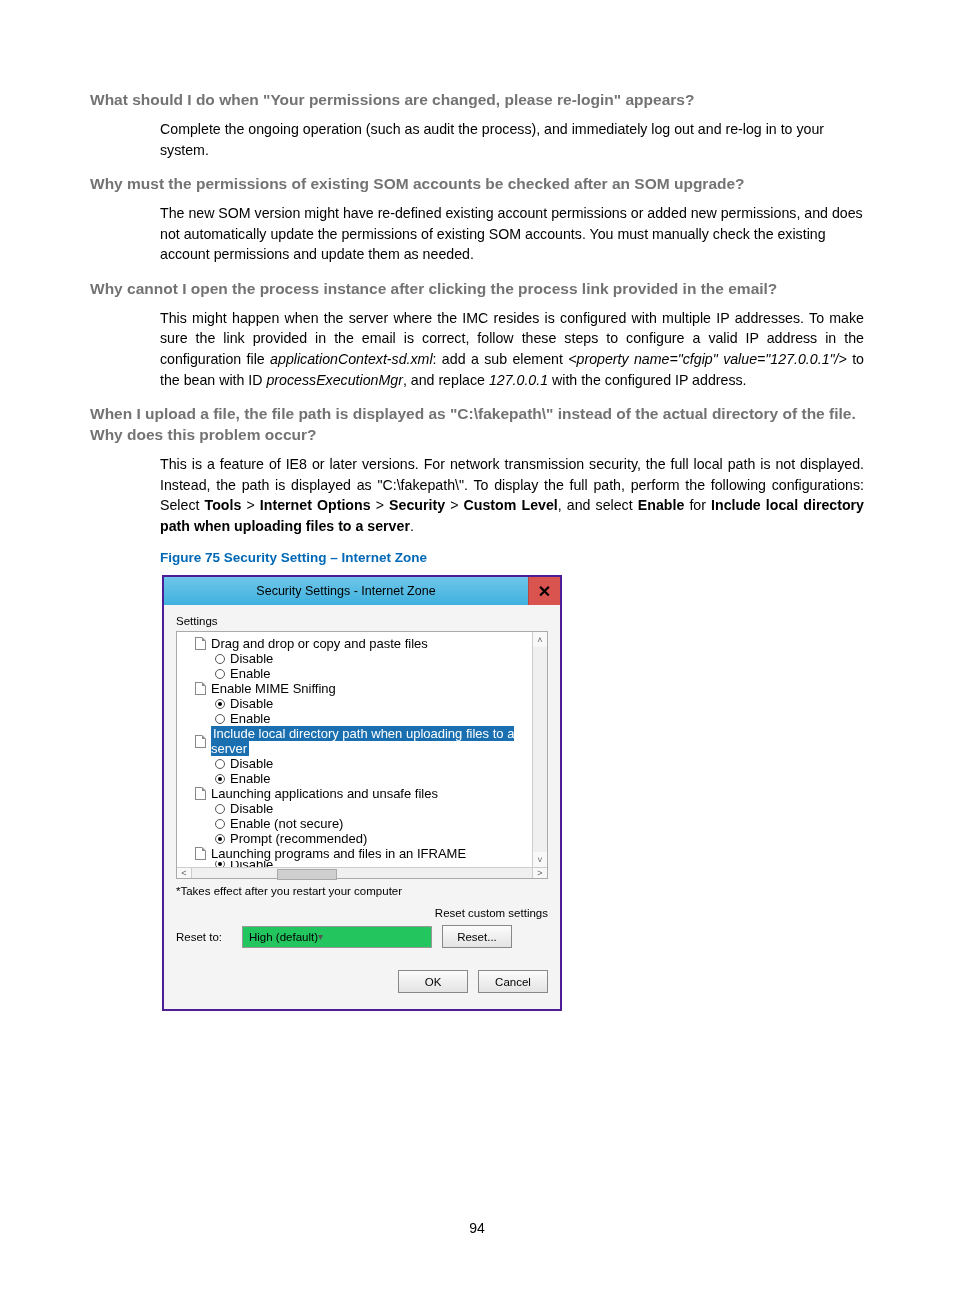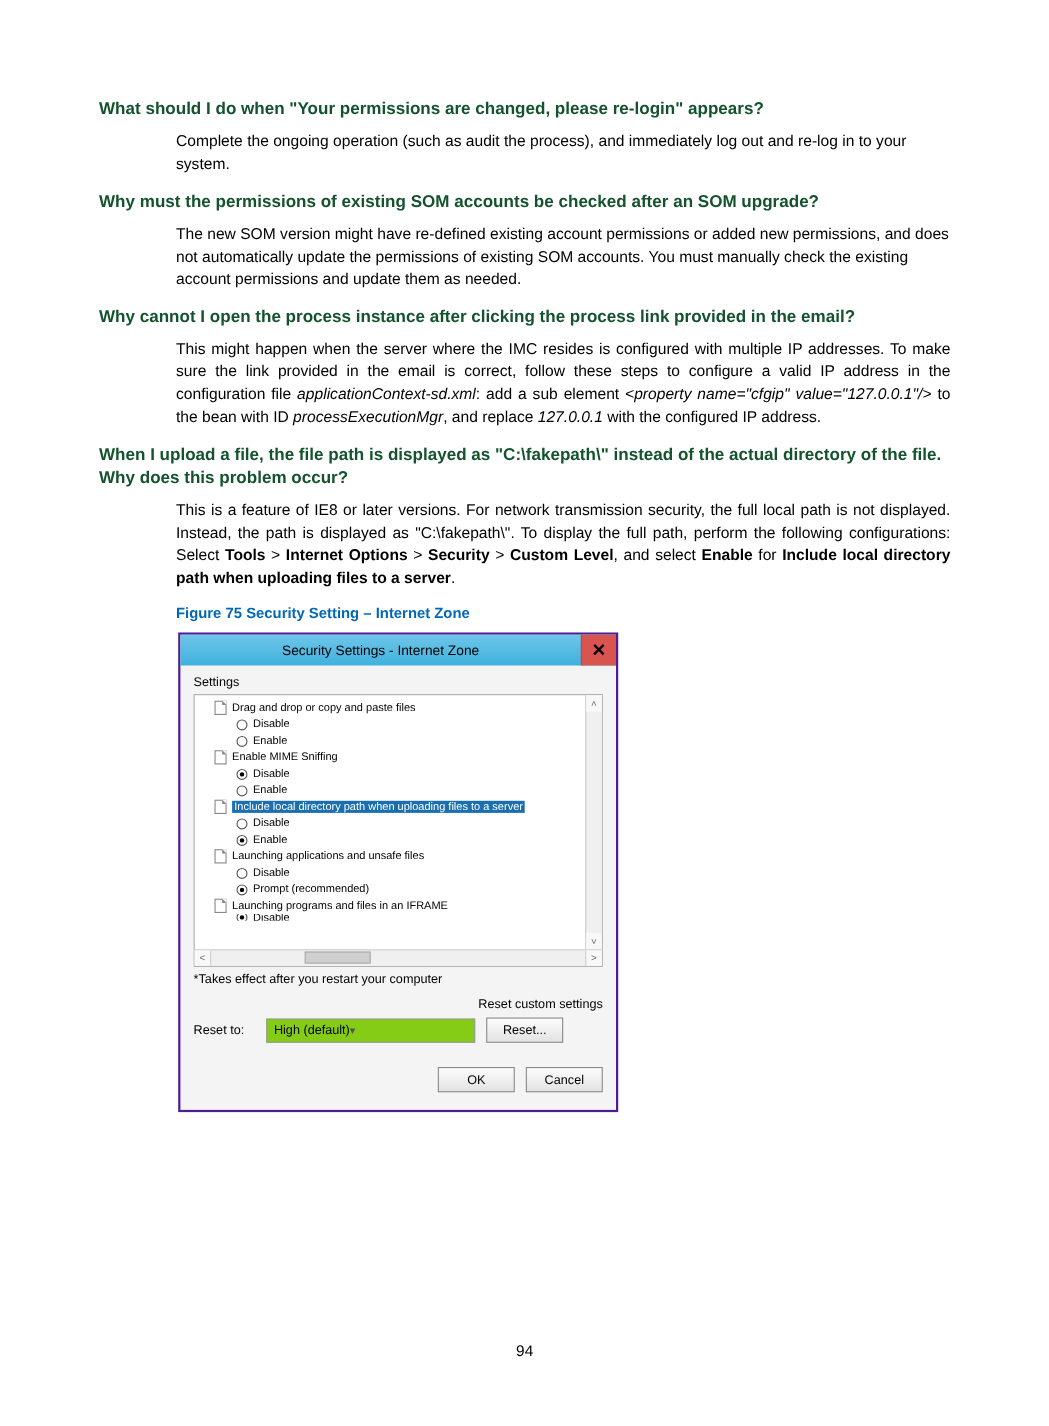--- a/index.html
+++ b/index.html
@@ -6,21 +6,21 @@
   body {
     width: 954px;
     height: 1296px;
     background: #fff;
     font-family: Arial, Helvetica, sans-serif;
     color: #000;
     position: relative;
     padding: 90px 90px 0 90px;
   }
   .heading {
-    color: #14532d;
+    color: #737373;
     font-weight: bold;
     font-size: 15.5px;
     margin-bottom: 8px;
     line-height: 1.35;
   }
   .para {
     font-size: 14.2px;
     line-height: 1.45;
     margin: 0 0 14px 70px;
   }
@@ -86,21 +86,21 @@
     flex-direction: column;
     margin-bottom: 6px;
   }
   .listcontent {
     flex: 1;
     display: flex;
   }
   .tree {
     flex: 1;
     padding: 4px 0 0 4px;
-    font-size: 10px;
+    font-size: 13px;
     line-height: 15px;
     overflow: hidden;
   }
   .vsb {
     width: 15px;
     border-left: 1px solid #ccc;
     display: flex;
     flex-direction: column;
     background: #f0f0f0;
   }
@@ -205,21 +205,21 @@
     font-size: 11.5px;
     gap: 10px;
     margin-bottom: 22px;
   }
   .resetrow .lbl { width: 56px; }
   .combo {
     flex: 1;
     max-width: 190px;
     height: 22px;
     border: 1px solid #999;
-    background: #84cc16;
+    background: #22c55e;
     display: flex;
     align-items: center;
     padding: 0 6px;
     font-size: 11.5px;
   }
   .combo .caret {
     font-size: 10px; color: #555;
   }
   .btn {
     min-width: 70px;
@@ -304,20 +304,24 @@
               <span class="radio sel"></span>
               <span>Enable</span>
             </div>
             <div class="node">
               <span class="page-icon"></span>
               <span>Launching applications and unsafe files</span>
             </div>
             <div class="opt">
               <span class="radio"></span>
               <span>Disable</span>
+            </div>
+            <div class="opt">
+              <span class="radio"></span>
+              <span>Enable (not secure)</span>
             </div>
             <div class="opt">
               <span class="radio sel"></span>
               <span>Prompt (recommended)</span>
             </div>
             <div class="node">
               <span class="page-icon"></span>
               <span>Launching programs and files in an IFRAME</span>
             </div>
             <div class="opt" style="height: 6px; overflow: hidden;">

